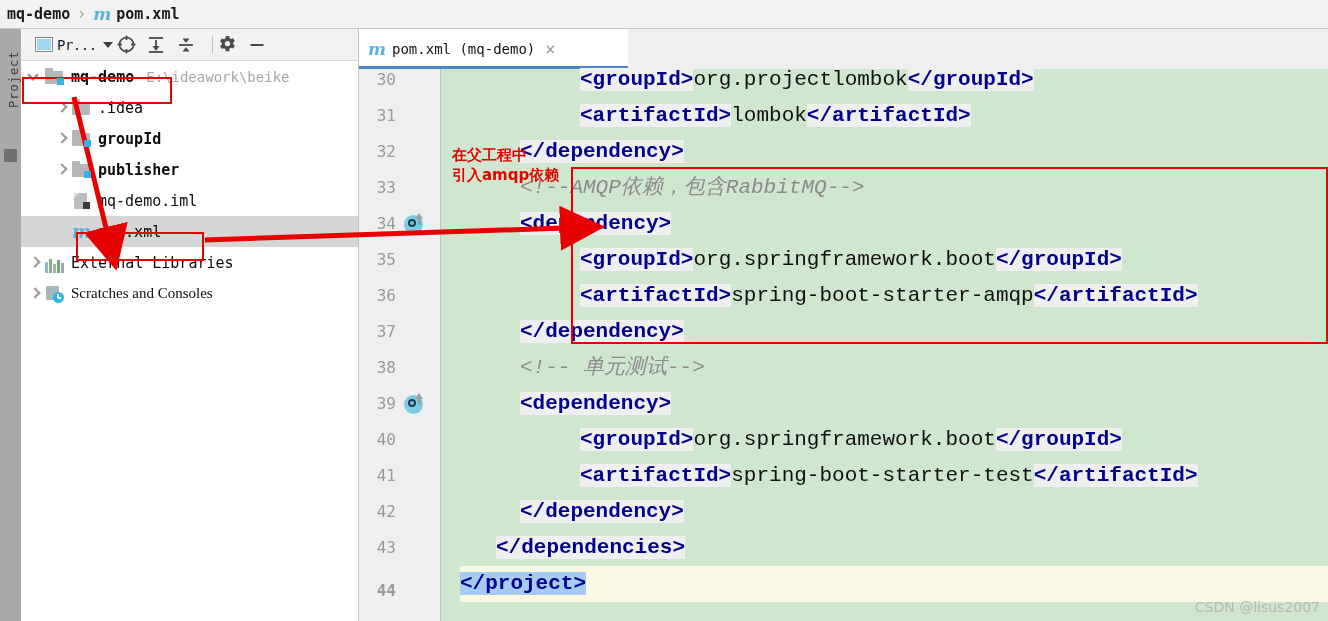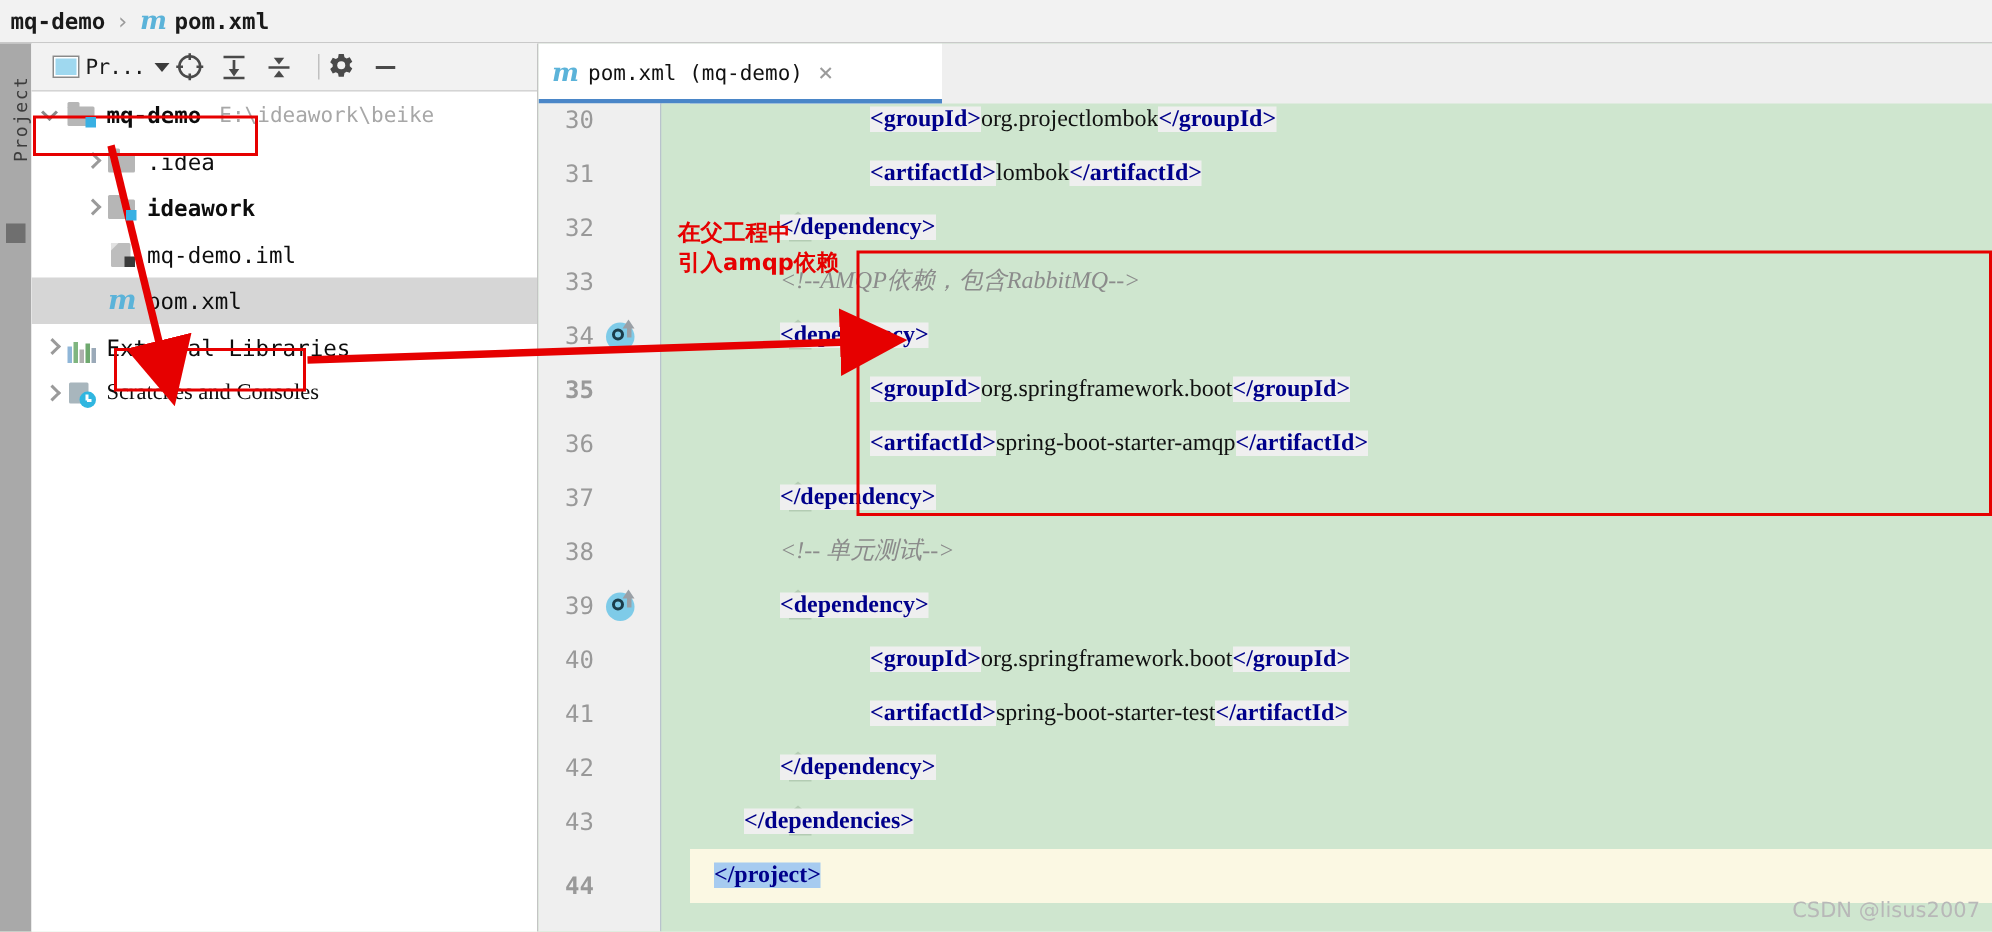--- a/index.html
+++ b/index.html
@@ -216,22 +216,22 @@
   }
   .fold:after{
     content:"";position:absolute;left:2px;top:5px;width:7px;height:1.5px;background:#b3ccb3;
   }
 
   .code{
     position:absolute;left:101px;top:40px;right:0;bottom:0;
   }
   .cl{
     position:absolute;left:0;height:36px;line-height:36px;white-space:pre;
-    font-family:Liberation Serif, serif;
-    font-size:16px;
+    font-family:Liberation Mono, monospace;
+    font-size:21px;
   }
   .tag{color:#00008b;font-weight:bold;background:#efefef;}
   .txt{color:#111;}
   .cmt{color:#8b8b8b;font-style:italic;background:transparent;}
   .selline{background:#fbf8e3;}
   .selbox{background:#a6cbf0;color:#00008b;font-weight:bold;}
 
   
   .ann{position:absolute;pointer-events:none;}
   .rbox{border:2px solid #e60000;box-sizing:border-box;}
@@ -325,21 +325,28 @@
         <div class="row" style="padding-left: 35px;">
           <span class="arrow r"></span>
           <span class="ic ic-fold"></span>
           <span class="">.idea</span>
         </div>
         <div class="row" style="padding-left: 35px;">
           <span class="arrow r"></span>
           <span class="ic ic-mod">
             <i></i>
           </span>
-          <span class="bold">ideawork</span>
+          <span class="bold">groupId</span>
+        </div>
+        <div class="row" style="padding-left: 35px;">
+          <span class="arrow r"></span>
+          <span class="ic ic-mod">
+            <i></i>
+          </span>
+          <span class="bold">publisher</span>
         </div>
         <div class="row" style="padding-left: 35px;">
           <span class="arrow"></span>
           <span class="ic ic-iml">
             <i></i>
           </span>
           <span class="">mq-demo.iml</span>
         </div>
         <div class="row sel" style="padding-left: 35px;">
           <span class="arrow"></span>
@@ -382,21 +389,21 @@
         <div class="lnum" style="top: 29px;">31</div>
         <div class="lnum" style="top: 65px;">32</div>
         <div class="lnum" style="top: 101px;">33</div>
         <div class="lnum" style="top: 137px;">34</div>
         <div class="gicon" style="top: 144px;">
           <span class="circ"></span>
           <span class="o"></span>
           <span class="arw2"></span>
           <span class="arw"></span>
         </div>
-        <div class="lnum" style="top: 173px; font-weight: bold;">35</div>
+        <div class="lnum" style="top: 173px;">35</div>
         <div class="lnum" style="top: 209px;">36</div>
         <div class="lnum" style="top: 245px;">37</div>
         <div class="lnum" style="top: 281px;">38</div>
         <div class="lnum" style="top: 317px;">39</div>
         <div class="gicon" style="top: 324px;">
           <span class="circ"></span>
           <span class="o"></span>
           <span class="arw2"></span>
           <span class="arw"></span>
         </div>
@@ -424,21 +431,21 @@
         <div class="cl" style="top: 137px; left: 60px;"><span class="tag">&lt;dependency&gt;</span></div>
         <div class="cl" style="top: 173px; left: 120px;"><span class="tag">&lt;groupId&gt;</span><span class="txt">org.springframework.boot</span><span class="tag">&lt;/groupId&gt;</span></div>
         <div class="cl" style="top: 209px; left: 120px;"><span class="tag">&lt;artifactId&gt;</span><span class="txt">spring-boot-starter-amqp</span><span class="tag">&lt;/artifactId&gt;</span></div>
         <div class="cl" style="top: 245px; left: 60px;"><span class="tag">&lt;/dependency&gt;</span></div>
         <div class="cl" style="top: 281px; left: 60px;"><span class="cmt">&lt;!-- 单元测试--&gt;</span></div>
         <div class="cl" style="top: 317px; left: 60px;"><span class="tag">&lt;dependency&gt;</span></div>
         <div class="cl" style="top: 353px; left: 120px;"><span class="tag">&lt;groupId&gt;</span><span class="txt">org.springframework.boot</span><span class="tag">&lt;/groupId&gt;</span></div>
         <div class="cl" style="top: 389px; left: 120px;"><span class="tag">&lt;artifactId&gt;</span><span class="txt">spring-boot-starter-test</span><span class="tag">&lt;/artifactId&gt;</span></div>
         <div class="cl" style="top: 425px; left: 60px;"><span class="tag">&lt;/dependency&gt;</span></div>
         <div class="cl" style="top: 461px; left: 36px;"><span class="tag">&lt;/dependencies&gt;</span></div>
-        <div class="cl selline" style="top: 497px; left: 0px; right: 0px; padding-left: 16px;"><span class="selbox">&lt;/project&gt;</span></div>
+        <div class="cl selline" style="top: 497px; left: 0px; right: 0px; padding-left: 0px;"><span class="selbox">&lt;/project&gt;</span></div>
       </div>
 
     <div class="wm">CSDN @lisus2007</div>
   </div>
 
   <svg class="ann" style="left:0;top:0;width:1328px;height:621px" aria-hidden="true">
     <defs>
       <marker id="ah" markerWidth="9" markerHeight="9" refX="1" refY="4.5" orient="auto">
         <polygon points="0,0 9,4.5 0,9" fill="#e60000"></polygon>
       </marker>

